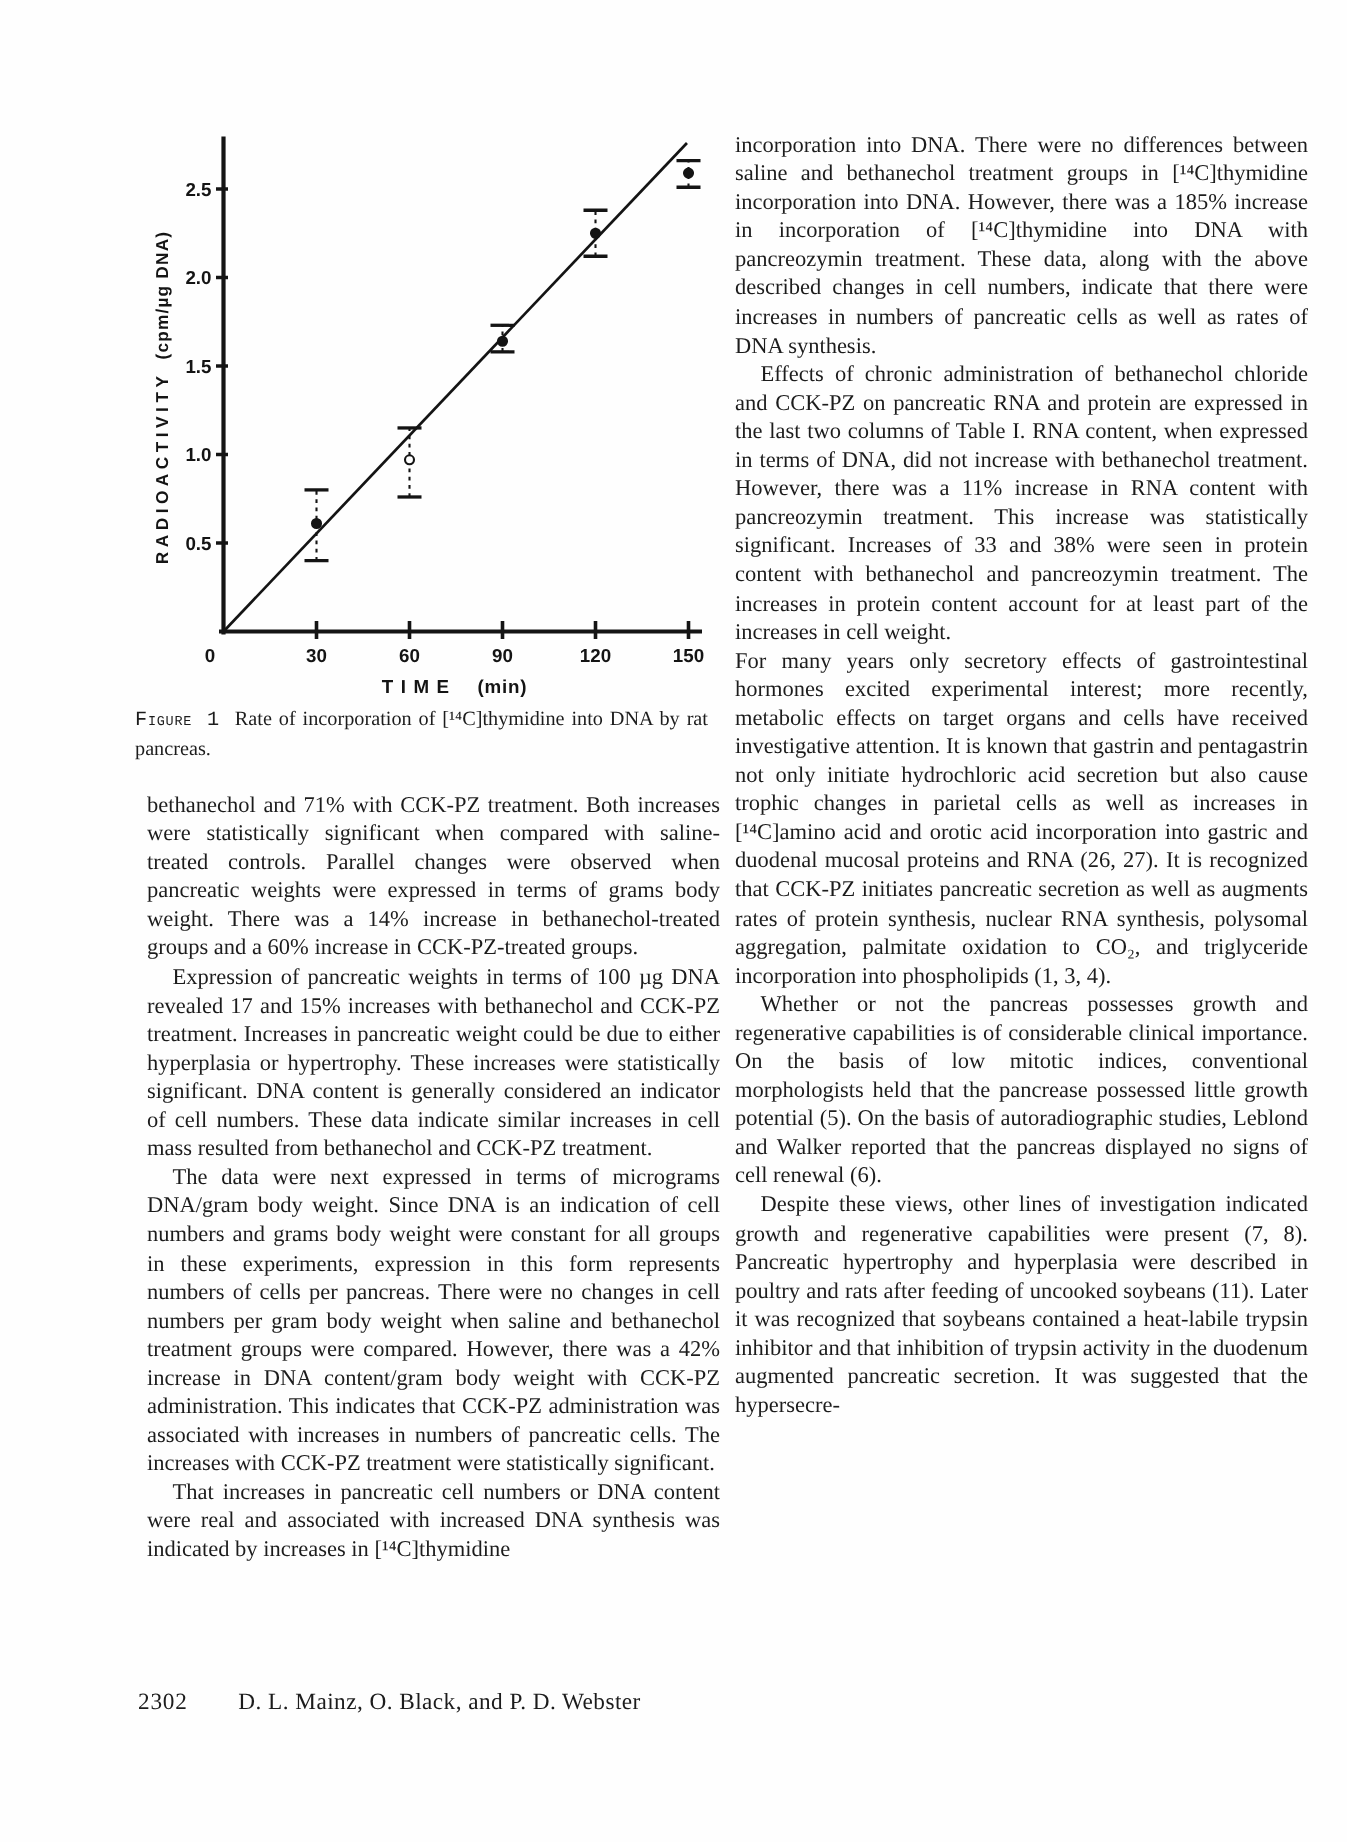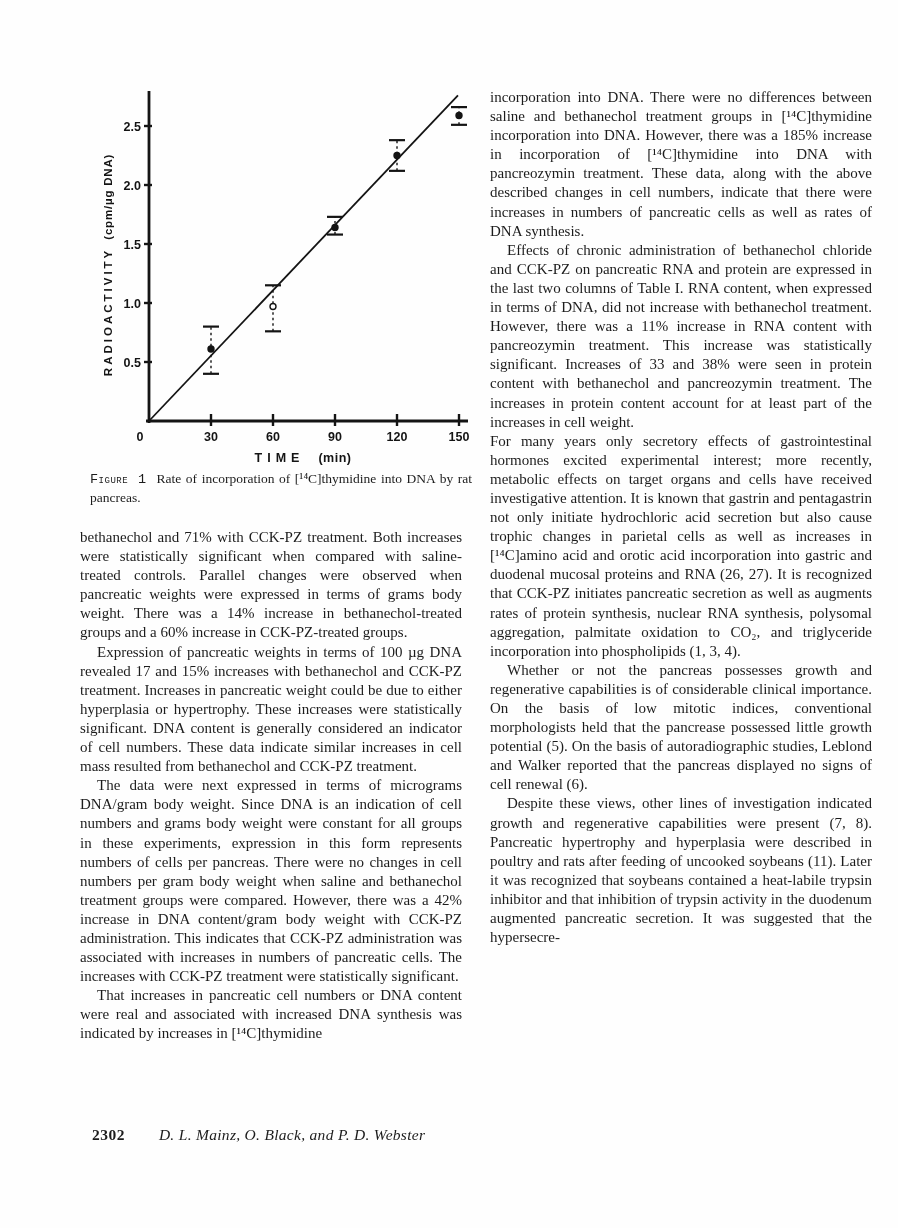--- a/index.html
+++ b/index.html
@@ -11,32 +11,32 @@
   .figure-wrap{position:absolute;left:85px;top:83px;width:400px;}
   svg.chart{display:block;width:400px;height:392px;}
   svg.chart text{font-family:"Liberation Sans",sans-serif;fill:#141414;}
   .figcaption{
     position:absolute;left:90px;top:470px;width:382px;
     font-size:13.5px;line-height:17.5px;text-align:justify;
   }
   .figlabel{font-variant:small-caps;letter-spacing:0.5px;margin-right:10px;font-family:Liberation Mono, monospace;}
   
   .col{position:absolute;width:382px;font-size:15px;line-height:19.1px;text-align:justify;}
-  .col-left{left:80px;top:528px;}
+  .col-left{left:98px;top:528px;}
   .col-right{left:490px;top:88px;}
   .col p{margin:0;padding:0;}
   .col p.indent{text-indent:17px;}
   h2.discussion{
     margin:10px 0 9px 0;padding-left:64px;font-size:14.5px;font-weight:bold;
     letter-spacing:2.5px;text-align:left;line-height:19px;
   }
   
   .footer{position:absolute;left:92px;top:1126px;width:700px;font-size:15.5px;}
-  .pagenum{font-weight:bold;letter-spacing:0.5px;margin-top:12px;}
-  .authors{font-style:italic;margin-left:30px;letter-spacing:0.3px;}
+  .pagenum{font-weight:normal;letter-spacing:0.5px;margin-top:12px;}
+  .authors{margin-left:30px;letter-spacing:0.3px;}
 </style>
 </head>
 <body>
 
 <div class="page">
 
   <div class="figure-wrap">
     <svg class="chart" viewBox="0 0 400 392" xmlns="http://www.w3.org/2000/svg">
         <line x1="64" y1="8" x2="64" y2="340" stroke="#141414" stroke-width="2.8"></line>
         <line x1="61" y1="338" x2="383" y2="338" stroke="#141414" stroke-width="2.8"></line>

